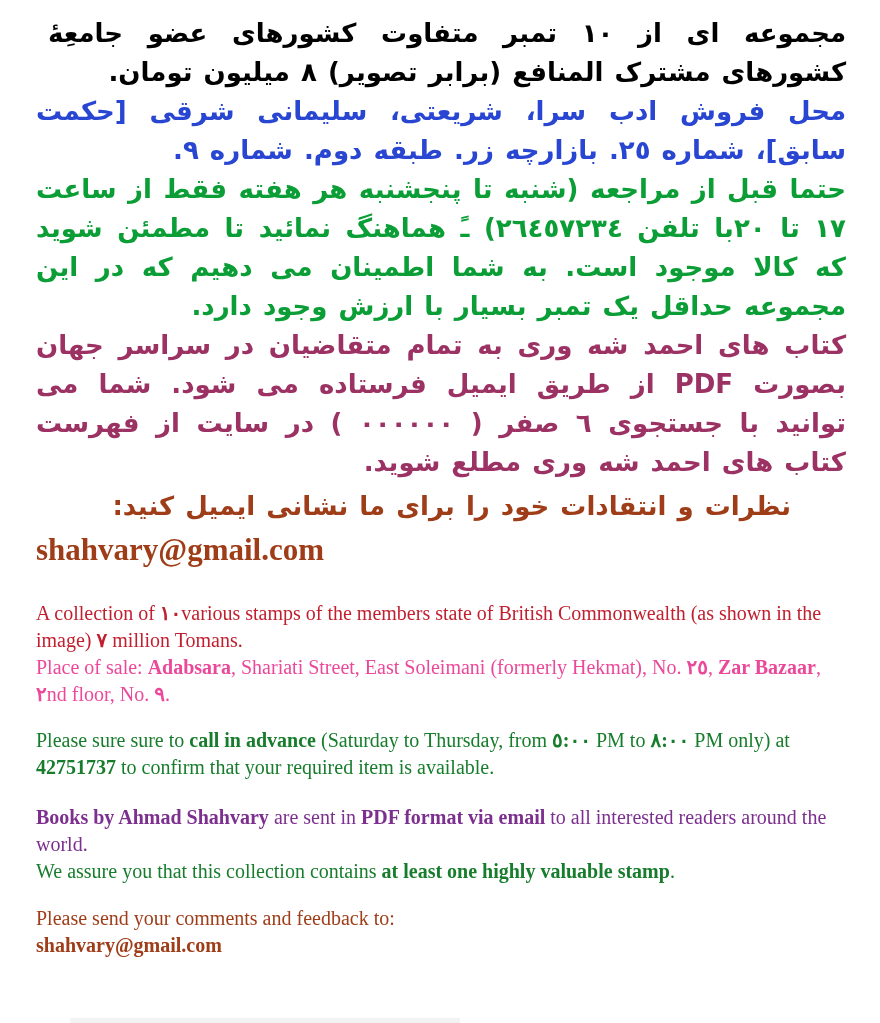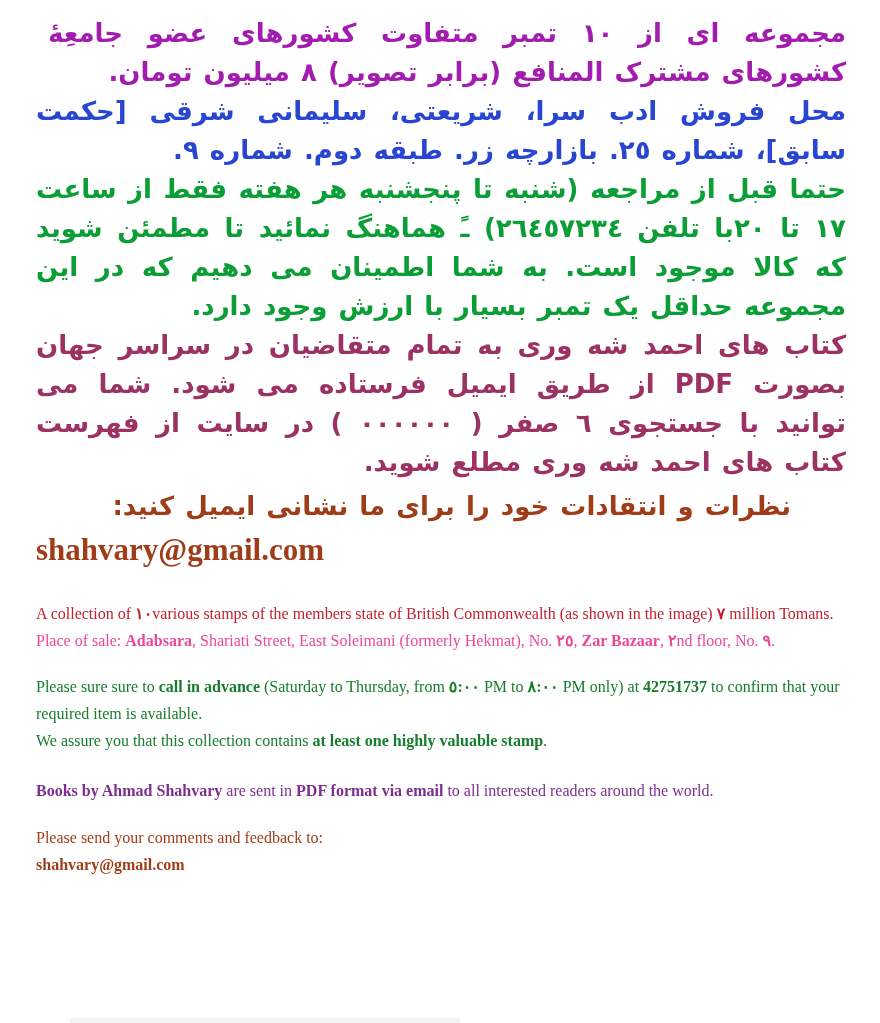--- a/index.html
+++ b/index.html
@@ -35,21 +35,21 @@
     direction:ltr;
     font-family:"Liberation Serif",serif;
     font-weight:bold;
     font-size:31px;
     line-height:40px;
     margin:6px 0 0 0;
   }
   .en-par{
     direction:ltr;
     font-family:"Liberation Serif",serif;
-    font-size:16px;
+    font-size:20px;
     line-height:27px;
     text-align:left;
   }
   .email-sm{font-weight:bold;}
   .b{font-weight:bold;}
   .mt30{margin-top:30px;}
   .mt19{margin-top:19px;}
   .mt23{margin-top:23px;}
   .mt20{margin-top:20px;}
   .cutoff{
@@ -59,41 +59,41 @@
     width:390px;
     height:5px;
     background:#f3f3f3;
   }
 </style>
 </head>
 <body>
 
 <div class="page">
 
-  <p class="fa-par" style="color: #a21caf; margin-left: 12px;">مجموعه ای از ١٠ تمبر متفاوت کشورهای عضو جامعِهٔ کشورهای مشترک المنافع (برابر تصویر) ٨ میلیون تومان.</p>
+  <p class="fa-par" style="color: #000000; margin-left: 12px;">مجموعه ای از ١٠ تمبر متفاوت کشورهای عضو جامعِهٔ کشورهای مشترک المنافع (برابر تصویر) ٨ میلیون تومان.</p>
 
   <p class="fa-par" style="color: rgb(41, 70, 210);">محل فروش ادب سرا، شریعتی، سلیمانی شرقی [حکمت سابق]، شماره ٢٥. بازارچه زر. طبقه دوم. شماره ٩.</p>
 
   <p class="fa-par" style="color: rgb(11, 158, 54);">حتما قبل از مراجعه (شنبه تا پنجشنبه هر هفته فقط از ساعت ١٧ تا ٢٠با تلفن ٢٦٤٥٧٢٣٤) ـً هماهنگ نمائید تا مطمئن شوید که کالا موجود است. به شما اطمینان می دهیم که در این مجموعه حداقل یک تمبر بسیار با ارزش وجود دارد.</p>
 
   <p class="fa-par" style="color: rgb(156, 50, 99);">کتاب های احمد شه وری به تمام متقاضیان در سراسر جهان بصورت PDF از طریق ایمیل فرستاده می شود. شما می توانید با جستجوی ٦ صفر ( ٠٠٠٠٠٠ ) در سایت از فهرست کتاب های احمد شه وری مطلع شوید.</p>
 
   <p class="fa-par fa-feedback" style="color: rgb(158, 61, 24);">نظرات و انتقادات خود را برای ما نشانی ایمیل کنید:</p>
 
   <p class="email-lg" style="color: rgb(158, 61, 24);">shahvary@gmail.com</p>
 
   <p class="en-par mt30" style="color: rgb(193, 31, 47);"><span>A collection of </span><span class="b">١٠</span><span>various stamps of the members state of British Commonwealth (as shown in the image) </span><span class="b">٧</span><span> million Tomans.</span></p>
 
   <p class="en-par" style="color: #ec4899;"><span>Place of sale: </span><span class="b">Adabsara</span><span>, Shariati Street, East Soleimani (formerly Hekmat), No. </span><span class="b">٢٥</span><span>, </span><span class="b">Zar Bazaar</span><span>, </span><span class="b">٢</span><span>nd floor, No. </span><span class="b">٩</span><span>.</span></p>
 
   <p class="en-par mt19" style="color: rgb(23, 125, 44);"><span>Please sure sure to </span><span class="b">call in advance</span><span> (Saturday to Thursday, from </span><span class="b">٥:٠٠</span><span> PM to </span><span class="b">٨:٠٠</span><span> PM only) at </span><span class="b">42751737</span><span> to confirm that your required item is available.</span></p>
 
+  <p class="en-par mt23" style="color: rgb(125, 47, 143);"><span class="b">Books by Ahmad Shahvary</span><span> are sent in </span><span class="b">PDF format via email</span><span> to all interested readers around the world.</span></p>
+
   <p class="en-par" style="color: rgb(23, 125, 44);"><span>We assure you that this collection contains </span><span class="b">at least one highly valuable stamp</span><span>.</span></p>
-
-  <p class="en-par mt23" style="color: rgb(125, 47, 143);"><span class="b">Books by Ahmad Shahvary</span><span> are sent in </span><span class="b">PDF format via email</span><span> to all interested readers around the world.</span></p>
 
 
   <p class="en-par mt20" style="color: rgb(158, 61, 24);">Please send your comments and feedback to:</p>
 
   <p class="en-par email-sm" style="color: rgb(158, 61, 24);">shahvary@gmail.com</p>
 
   <div class="cutoff"></div>
 
 </div>
 

